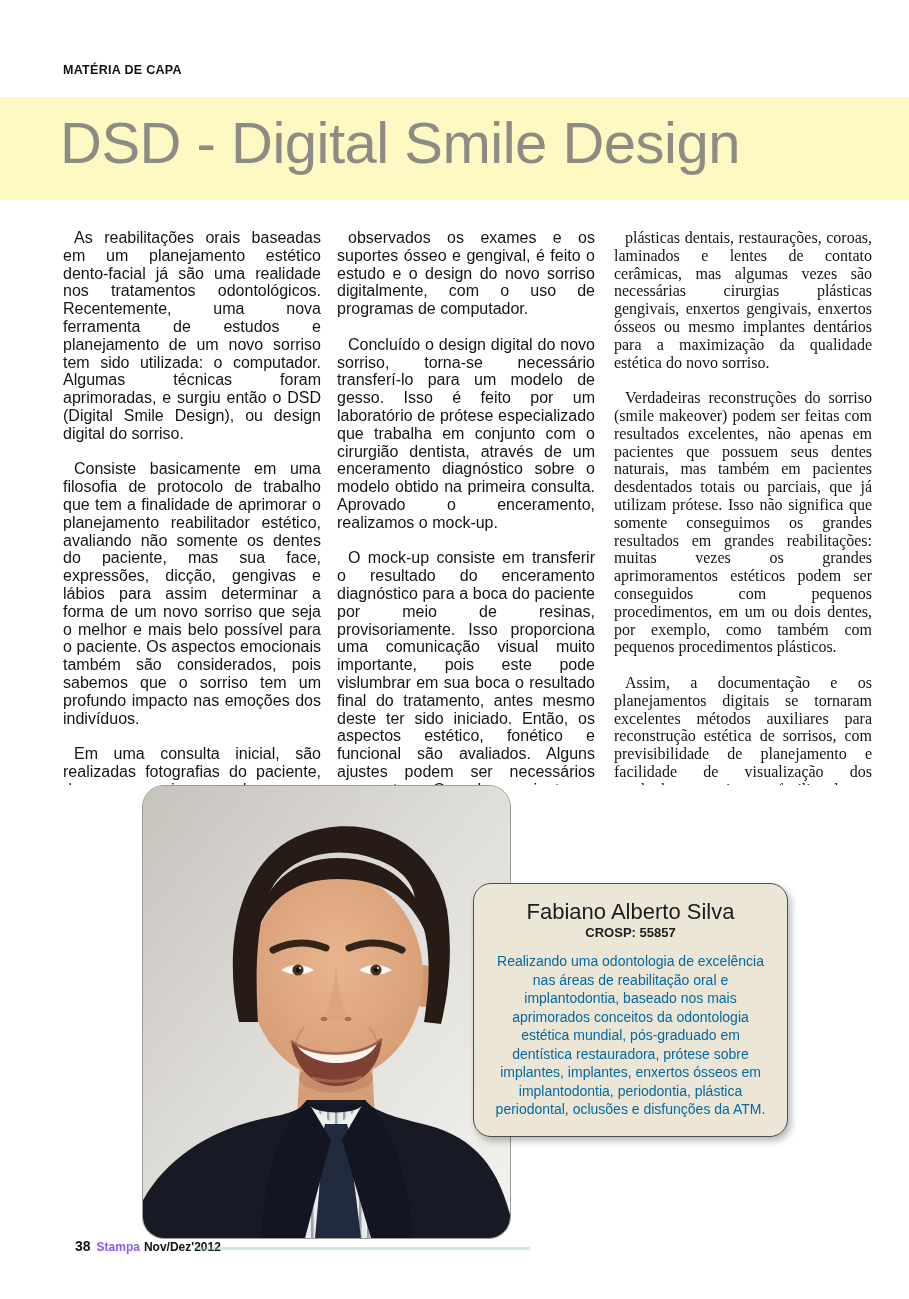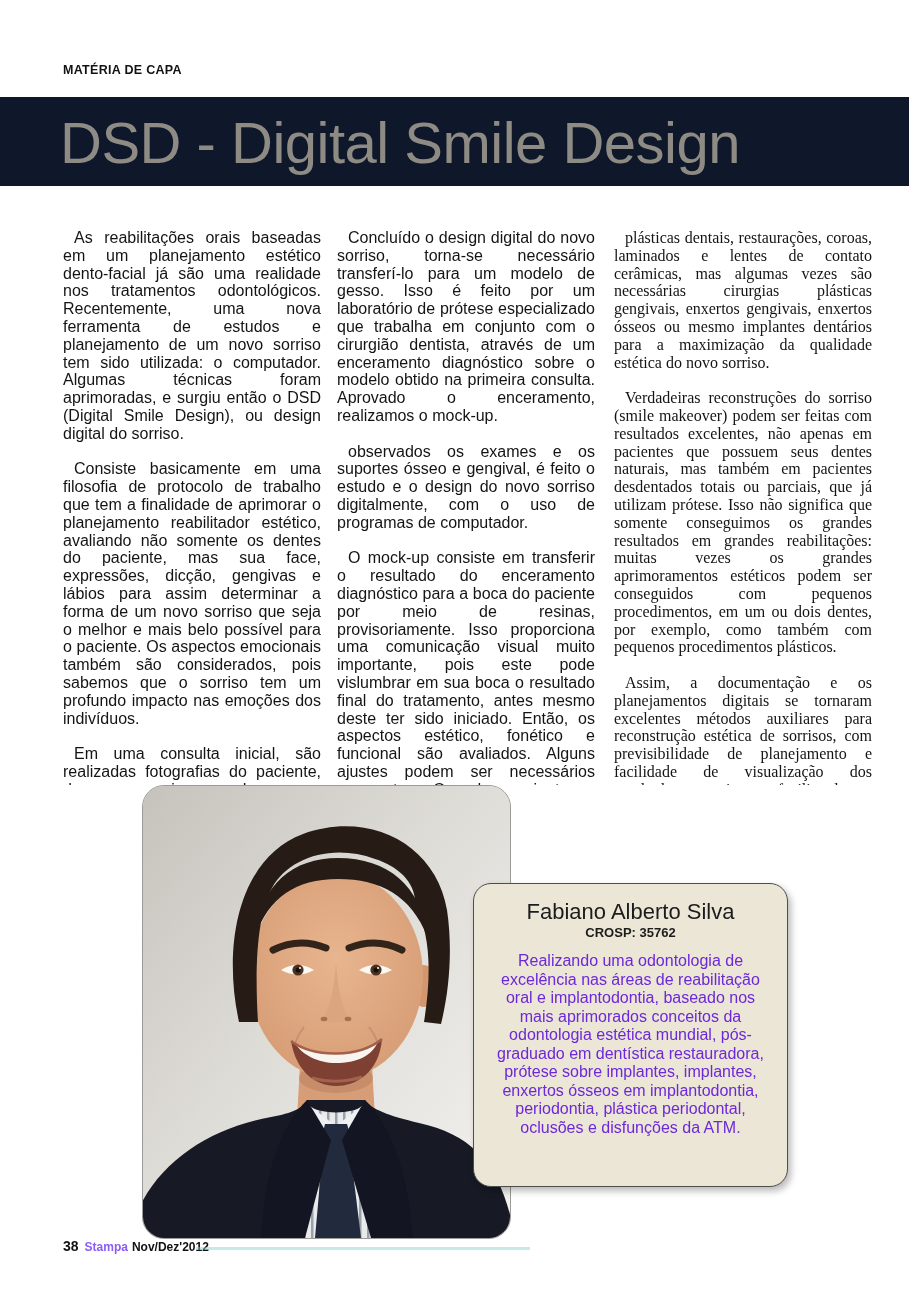--- a/index.html
+++ b/index.html
@@ -5,51 +5,51 @@
   html,body{margin:0;padding:0;background:#fff;}
   .page{
     position:relative;width:909px;height:1299px;margin:0 auto;background:#ffffff;
     font-family:"Liberation Sans", sans-serif;color:#141414;overflow:hidden;
   }
   .kicker{
     position:absolute;left:63px;top:63px;font-size:12.5px;font-weight:bold;
     letter-spacing:.3px;color:#121212;text-align:center;
   }
   .title-band{
-    position:absolute;left:0;top:97px;width:909px;height:89px;background:#0f172a;
+    position:absolute;left:0;top:97px;width:909px;height:103px;background:#fef9c3;
   }
   .title{
     margin:0;position:absolute;left:60px;top:0;height:89px;line-height:92px;
     font-size:58px;font-weight:400;color:#8e8b85;letter-spacing:-0.5px;white-space:nowrap;
   }
   .col{
     position:absolute;top:229px;width:258px;height:556px;overflow:hidden;
     font-size:16px;line-height:17.8px;text-align:justify;
   }
   .col p{margin:0 0 17.8px 0;text-indent:11px;}
   .col p:last-child{margin-bottom:0;}
   .col1{left:63px;}
   .col2{left:337px;}
   .col3{left:614px;font-family:Liberation Serif, serif;}
   .photo{
     position:absolute;left:142px;top:785px;width:367px;height:452px;
     border:1.5px solid #9b9b97;border-radius:22px;overflow:hidden;background:#dddbd6;
   }
   .photo svg{display:block;width:100%;height:100%;}
   .profile-card{
-    position:absolute;left:473px;top:883px;width:315px;height:304px;
+    position:absolute;left:473px;top:883px;width:315px;height:254px;
     background:#ebe6d6;border:1.5px solid #4d4d4d;border-radius:18px;
     box-shadow:3px 4px 7px rgba(0,0,0,.28);
     box-sizing:border-box;padding:16px 16px 0 16px;text-align:center;
   }
   .card-name{font-size:22px;color:#1c1c1c;font-weight:500;line-height:24px;}
   .card-crosp{font-size:13px;font-weight:bold;color:#1c1c1c;margin-top:1px;}
-  .card-bio{margin:12px 2px 16px 2px;font-size:16px;line-height:18.5px;color:#6d28d9;}
+  .card-bio{margin:12px 2px 16px 2px;font-size:14px;line-height:18.5px;color:#0369a1;}
   .footer{position:absolute;left:63px;top:1237px;white-space:nowrap;}
-  .footer .pnum{font-size:14px;font-weight:bold;color:#111;}
+  .footer .pnum{font-size:14px;font-weight:bold;color:#111;margin-left:12px;}
   .footer .mag{font-size:12px;font-weight:bold;color:#8b5cf6;margin-left:6px;}
   .footer .issue{font-size:12px;font-weight:bold;color:#111;margin-left:4px;}
   .teal-rule{
     position:absolute;left:196px;top:1247px;width:334px;height:2.5px;
     background:#7fd0cb;opacity:.45;
   }
 </style>
 </head>
 <body>
 
@@ -62,22 +62,22 @@
   </div>
 
   <div class="col col1">
     <p>As reabilitações orais baseadas em um planejamento estético dento-facial já são uma realidade nos tratamentos odontológicos. Recentemente, uma nova ferramenta de estudos e planejamento de um novo sorriso tem sido utilizada: o computador. Algumas técnicas foram aprimoradas, e surgiu então o DSD (Digital Smile Design), ou design digital do sorriso.</p>
     <p>Consiste basicamente em uma filosofia de protocolo de trabalho que tem a finalidade de aprimorar o planejamento reabilitador estético, avaliando não somente os dentes do paciente, mas sua face, expressões, dicção, gengivas e lábios para assim determinar a forma de um novo sorriso que seja o melhor e mais belo possível para o paciente. Os aspectos emocionais também são considerados, pois sabemos que o sorriso tem um profundo impacto nas emoções dos indivíduos.</p>
     <p>Em uma consulta inicial, são realizadas fotografias do paciente, do seu sorriso e dos arcos dentários. São feitas moldagens desses arcos para a obtenção de enxertos de gesso (uma réplica fiel dos dentes do paciente), e também solicitados exames radiográficos.</p>
     <p>Após uma análise dento-facial detalhada,</p>
   </div>
 
   <div class="col col2">
+    <p>observados os exames e os suportes ósseo e gengival, é feito o estudo e o design do novo sorriso digitalmente, com o uso de programas de computador.</p>
     <p>Concluído o design digital do novo sorriso, torna-se necessário transferí-lo para um modelo de gesso. Isso é feito por um laboratório de prótese especializado que trabalha em conjunto com o cirurgião dentista, através de um enceramento diagnóstico sobre o modelo obtido na primeira consulta. Aprovado o enceramento, realizamos o mock-up.</p>
-    <p>observados os exames e os suportes ósseo e gengival, é feito o estudo e o design do novo sorriso digitalmente, com o uso de programas de computador.</p>
     <p>O mock-up consiste em transferir o resultado do enceramento diagnóstico para a boca do paciente por meio de resinas, provisoriamente. Isso proporciona uma comunicação visual muito importante, pois este pode vislumbrar em sua boca o resultado final do tratamento, antes mesmo deste ter sido iniciado. Então, os aspectos estético, fonético e funcional são avaliados. Alguns ajustes podem ser necessários nessa etapa. Quando o paciente e o dentista os aprovarem, serão decididos quais os procedimentos necessários para a obtenção do novo sorriso desejado.</p>
     <p>Normalmente os procedimentos envolvem</p>
   </div>
 
   <div class="col col3">
     <p>plásticas dentais, restaurações, coroas, laminados e lentes de contato cerâmicas, mas algumas vezes são necessárias cirurgias plásticas gengivais, enxertos gengivais, enxertos ósseos ou mesmo implantes dentários para a maximização da qualidade estética do novo sorriso.</p>
     <p>Verdadeiras reconstruções do sorriso (smile makeover) podem ser feitas com resultados excelentes, não apenas em pacientes que possuem seus dentes naturais, mas também em pacientes desdentados totais ou parciais, que já utilizam prótese. Isso não significa que somente conseguimos os grandes resultados em grandes reabilitações: muitas vezes os grandes aprimoramentos estéticos podem ser conseguidos com pequenos procedimentos, em um ou dois dentes, por exemplo, como também com pequenos procedimentos plásticos.</p>
     <p>Assim, a documentação e os planejamentos digitais se tornaram excelentes métodos auxiliares para reconstrução estética de sorrisos, com previsibilidade de planejamento e facilidade de visualização dos resultados previstos, facilitando a comunicação entre o cirurgião dentista e o laboratório, e permitindo ao paciente ter uma ideia real do resultado final proposto desde o início do tratamento.</p>
   </div>
 
@@ -146,21 +146,21 @@
 
       <path d="M148 255 C171 274 216 274 239 253 C236 287 213 300 193 300 C173 300 153 286 148 255 Z" fill="#7e4033"></path>
       <path d="M152 257 C173 271 214 271 235 255 C230 270 213 277 193 277 C175 277 159 269 152 257 Z" fill="#f8f5f0"></path>
       <path d="M148 255 C171 272 216 272 239 253" stroke="#a4604a" stroke-width="2.5" fill="none"></path>
       <path d="M169 292 Q193 299 219 291" stroke="#c27b5f" stroke-width="3" fill="none" opacity="0.55"></path>
     </svg>
   </div>
 
   <div class="profile-card">
     <div class="card-name">Fabiano Alberto Silva</div>
-    <div class="card-crosp">CROSP: 35762</div>
+    <div class="card-crosp">CROSP: 55857</div>
     <p class="card-bio">Realizando uma odontologia de excelência nas áreas de reabilitação oral e implantodontia, baseado nos mais aprimorados conceitos da odontologia estética mundial, pós-graduado em dentística restauradora, prótese sobre implantes, implantes, enxertos ósseos em implantodontia, periodontia, plástica periodontal, oclusões e disfunções da ATM.</p>
   </div>
 
   <div class="footer">
     <span class="pnum">38</span><span class="mag">Stampa</span><span class="issue">Nov/Dez'2012</span>
   </div>
   <span class="teal-rule"></span>
 
 </div>
 

